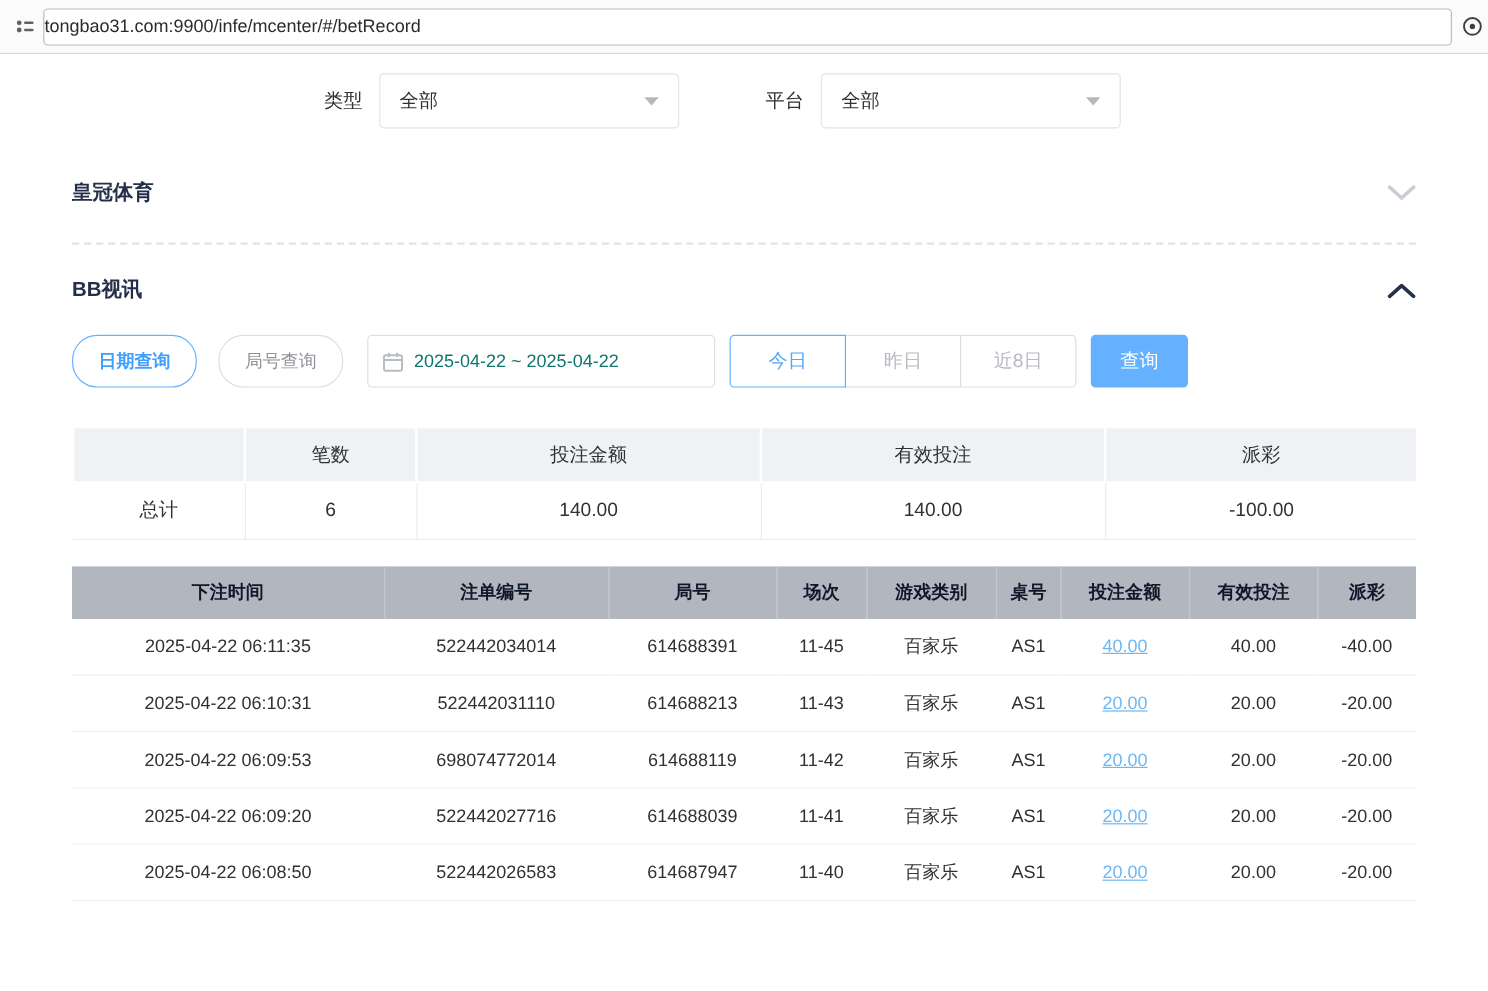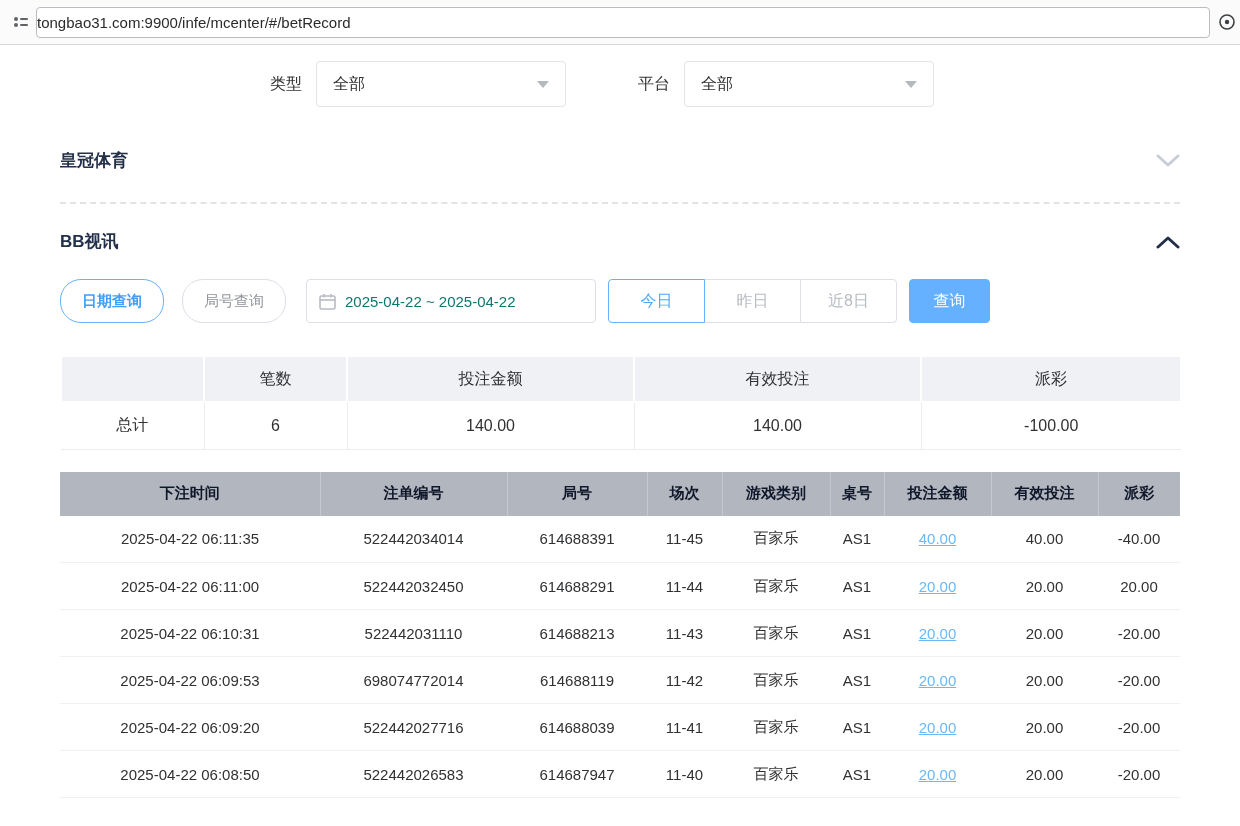--- a/index.html
+++ b/index.html
@@ -200,31 +200,20 @@
         <td>522442034014</td>
         <td>614688391</td>
         <td>11-45</td>
         <td>百家乐</td>
         <td>AS1</td>
         <td><span class="bet-link">40.00</span></td>
         <td>40.00</td>
         <td class="neg">-40.00</td>
       </tr>
       <tr>
-        <td>2025-04-22 06:11:00</td>
-        <td>522442032450</td>
-        <td>614688291</td>
-        <td>11-44</td>
-        <td>百家乐</td>
-        <td>AS1</td>
-        <td><span class="bet-link">20.00</span></td>
-        <td>20.00</td>
-        <td>20.00</td>
-      </tr>
-      <tr>
         <td>2025-04-22 06:10:31</td>
         <td>522442031110</td>
         <td>614688213</td>
         <td>11-43</td>
         <td>百家乐</td>
         <td>AS1</td>
         <td><span class="bet-link">20.00</span></td>
         <td>20.00</td>
         <td class="neg">-20.00</td>
       </tr>

